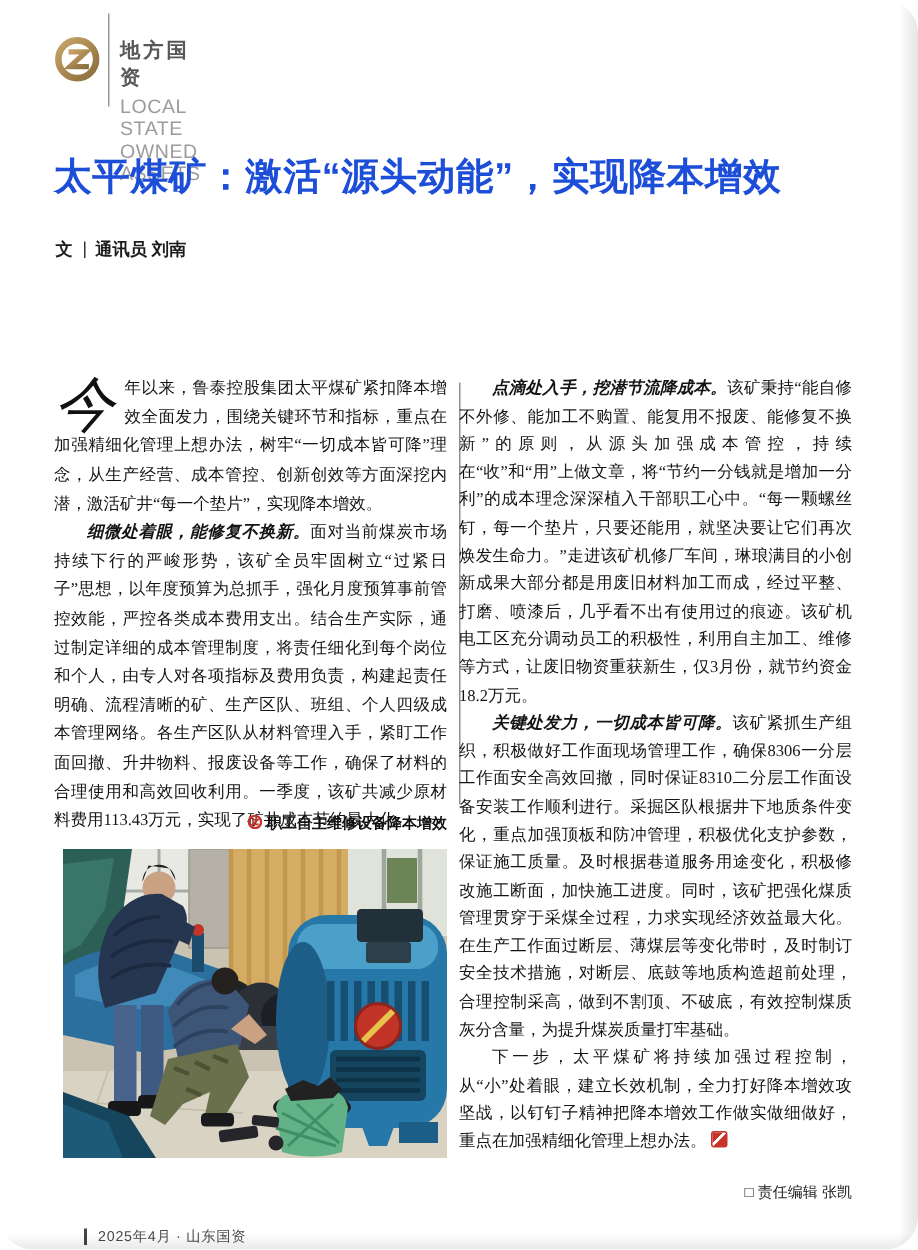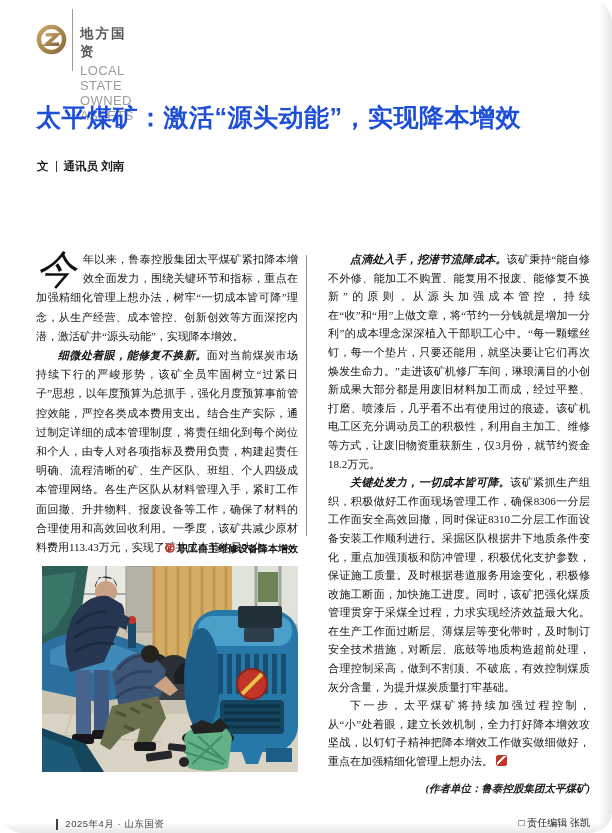--- a/index.html
+++ b/index.html
@@ -23,21 +23,21 @@
   .article-title{position:absolute;left:36px;top:101px;width:552px;
     font-family:"Liberation Sans","DejaVu Sans",sans-serif;
     font-size:25px;font-weight:900;color:#1d4ed8;letter-spacing:0.5px;white-space:nowrap;}
   .byline{position:absolute;left:37px;top:159px;font-size:11.5px;font-weight:bold;color:#1c1c1c;
     display:flex;align-items:center;gap:7px;font-family:"Liberation Sans","DejaVu Sans",sans-serif;}
   .byline-bar{width:1px;height:11px;background:#333;}
 
   
   .col{position:absolute;top:250px;width:262px;text-align:justify;font-size:11px;color:#141414;}
   .col-left{left:36px;line-height:19.2px;}
-  .col-right{left:328px;line-height:18.6px;}
+  .col-right{left:306px;line-height:18.6px;}
   .col p{margin:0;padding:0;}
   .col p.indent{text-indent:2em;}
   .lead{font-weight:bold;font-style:italic;}
   .dropcap{float:left;font-size:40px;line-height:36px;padding:2px 7px 0 0;font-style:italic;color:#111;}
   .col-rule{position:absolute;left:306px;top:255px;width:1px;height:281px;background:#8f8f8f;}
 
   
   .caption{position:absolute;left:36px;top:542px;width:262px;text-align:right;
     font-size:10px;font-weight:bold;color:#111;
     font-family:"Liberation Sans","DejaVu Sans",sans-serif;}
@@ -87,21 +87,21 @@
   <div class="byline">
     <span>文</span>
     <span class="byline-bar"></span>
     <span>通讯员 刘南</span>
   </div>
 
   <div class="col-rule"></div>
 
   <div class="col col-left">
     <p>
-      <span class="dropcap">今</span><span>年以来，鲁泰控股集团太平煤矿紧扣降本增效全面发力，围绕关键环节和指标，重点在加强精细化管理上想办法，树牢“一切成本皆可降”理念，从生产经营、成本管控、创新创效等方面深挖内潜，激活矿井“源头动能”，实现降本增效。</span>
+      <span class="dropcap">今</span><span>年以来，鲁泰控股集团太平煤矿紧扣降本增效全面发力，围绕关键环节和指标，重点在加强精细化管理上想办法，树牢“一切成本皆可降”理念，从生产经营、成本管控、创新创效等方面深挖内潜，激活矿井“每一个垫片”，实现降本增效。</span>
     </p>
     <p class="indent">
       <span class="lead">细微处着眼，能修复不换新。</span><span>面对当前煤炭市场持续下行的严峻形势，该矿全员牢固树立“过紧日子”思想，以年度预算为总抓手，强化月度预算事前管控效能，严控各类成本费用支出。结合生产实际，通过制定详细的成本管理制度，将责任细化到每个岗位和个人，由专人对各项指标及费用负责，构建起责任明确、流程清晰的矿、生产区队、班组、个人四级成本管理网络。各生产区队从材料管理入手，紧盯工作面回撤、升井物料、报废设备等工作，确保了材料的合理使用和高效回收利用。一季度，该矿共减少原材料费用113.43万元，实现了矿井成本节约最大化。</span>
     </p>
   </div>
 
   <div class="caption">
     <svg class="cap-icon" viewBox="0 0 32 32" aria-hidden="true">
       <circle cx="16" cy="16" r="13" fill="none" stroke="#c5352a" stroke-width="5"></circle>
       <path d="M10 11 h12 l-11 10 h13" fill="none" stroke="#c5352a" stroke-width="4"></path>
@@ -223,21 +223,20 @@
   <div class="col col-right">
     <p class="indent">
       <span class="lead">点滴处入手，挖潜节流降成本。</span><span>该矿秉持“能自修不外修、能加工不购置、能复用不报废、能修复不换新”的原则，从源头加强成本管控，持续在“收”和“用”上做文章，将“节约一分钱就是增加一分利”的成本理念深深植入干部职工心中。“每一颗螺丝钉，每一个垫片，只要还能用，就坚决要让它们再次焕发生命力。”走进该矿机修厂车间，琳琅满目的小创新成果大部分都是用废旧材料加工而成，经过平整、打磨、喷漆后，几乎看不出有使用过的痕迹。该矿机电工区充分调动员工的积极性，利用自主加工、维修等方式，让废旧物资重获新生，仅3月份，就节约资金18.2万元。</span>
     </p>
     <p class="indent">
       <span class="lead">关键处发力，一切成本皆可降。</span><span>该矿紧抓生产组织，积极做好工作面现场管理工作，确保8306一分层工作面安全高效回撤，同时保证8310二分层工作面设备安装工作顺利进行。采掘区队根据井下地质条件变化，重点加强顶板和防冲管理，积极优化支护参数，保证施工质量。及时根据巷道服务用途变化，积极修改施工断面，加快施工进度。同时，该矿把强化煤质管理贯穿于采煤全过程，力求实现经济效益最大化。在生产工作面过断层、薄煤层等变化带时，及时制订安全技术措施，对断层、底鼓等地质构造超前处理，合理控制采高，做到不割顶、不破底，有效控制煤质灰分含量，为提升煤炭质量打牢基础。</span>
     </p>
     <p class="indent">
       <span>下一步，太平煤矿将持续加强过程控制，从“小”处着眼，建立长效机制，全力打好降本增效攻坚战，以钉钉子精神把降本增效工作做实做细做好，重点在加强精细化管理上想办法。</span><span class="endmark"></span>
     </p>
-    <div class="author-line">(作者单位：鲁泰控股集团太平煤矿)</div>
     <div class="editor-line">
       <span>□</span>
       <span>责任编辑 张凯</span>
     </div>
   </div>
 
   <div class="footer">
     <span class="footer-page">84</span>
     <span class="footer-bar"></span>
     <span class="footer-issue">2025年4月 · 山东国资</span>

